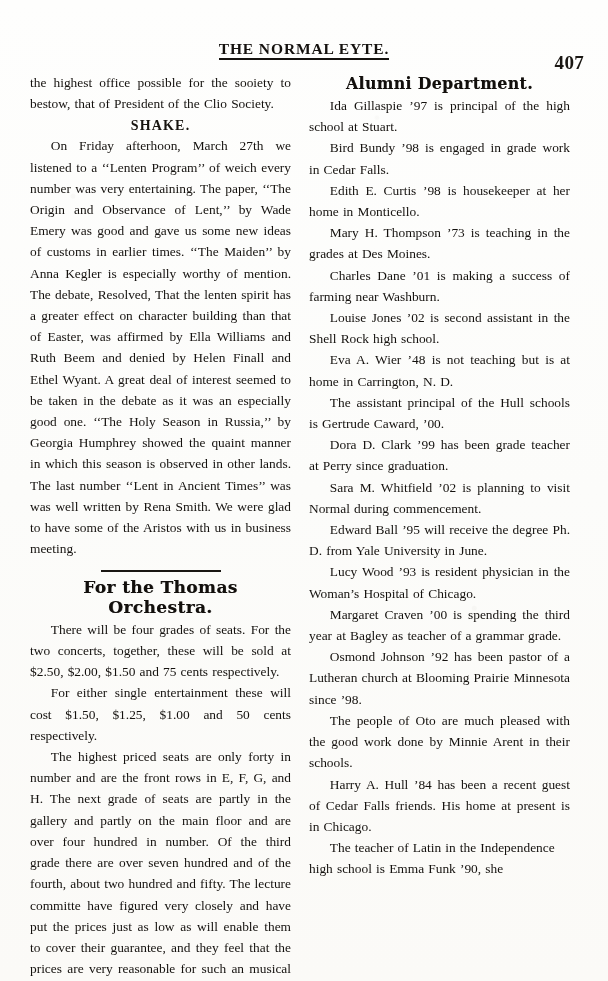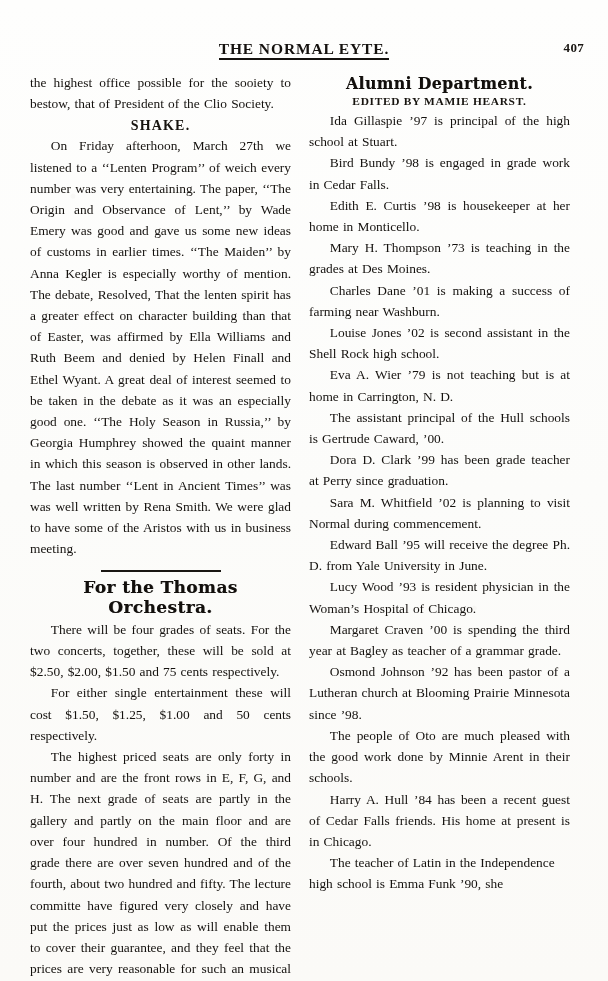--- a/index.html
+++ b/index.html
@@ -49,22 +49,22 @@
     letter-spacing: 0.9px;
     color: #15120f;
   }
   .masthead-title span {
     border-bottom: 2.2px solid #15120f;
     padding-bottom: 1px;
   }
   .folio {
     position: absolute;
     right: 24px;
-    top: 0px;
-    font-size: 13px;
+    top: 12px;
+    font-size: 19px;
     font-weight: bold;
     color: #1a1713;
     letter-spacing: 0.3px;
   }
 
   
   .columns {
     position: absolute;
     top: 72px;
     left: 30px;
@@ -160,29 +160,28 @@
 
       <p class="para">There will be four grades of seats. For the two concerts, together, these will be sold at $2.50, $2.00, $1.50 and 75 cents respectively.</p>
       <p class="para">For either single entertainment these will cost $1.50, $1.25, $1.00 and 50 cents respectively.</p>
       <p class="para">The highest priced seats are only forty in number and are the front rows in E, F, G, and H. The next grade of seats are partly in the gallery and partly on the main floor and are over four hundred in number. Of the third grade there are over seven hundred and of the fourth, about two hundred and fifty. The lecture committe have figured very closely and have put the prices just as low as will enable them to cover their guarantee, and they feel that the prices are very reasonable for such an musical attraction.</p>
     </div>
 
     <div class="col">
 
       <div class="gothic tight">Alumni Department.</div>
 
-      <div class="byline">EDITED BY MAMIE HEARST.</div>
 
       <p class="para">Ida Gillaspie ’97 is principal of the high school at Stuart.</p>
       <p class="para">Bird Bundy ’98 is engaged in grade work in Cedar Falls.</p>
       <p class="para">Edith E. Curtis ’98 is housekeeper at her home in Monticello.</p>
       <p class="para">Mary H. Thompson ’73 is teaching in the grades at Des Moines.</p>
       <p class="para">Charles Dane ’01 is making a success of farming near Washburn.</p>
       <p class="para">Louise Jones ’02 is second assistant in the Shell Rock high school.</p>
-      <p class="para">Eva A. Wier ’79 is not teaching but is at home in Carrington, N. D.</p>
+      <p class="para">Eva A. Wier ’48 is not teaching but is at home in Carrington, N. D.</p>
       <p class="para">The assistant principal of the Hull schools is Gertrude Caward, ’00.</p>
       <p class="para">Dora D. Clark ’99 has been grade teacher at Perry since graduation.</p>
       <p class="para">Sara M. Whitfield ’02 is planning to visit Normal during commencement.</p>
       <p class="para">Edward Ball ’95 will receive the degree Ph. D. from Yale University in June.</p>
       <p class="para">Lucy Wood ’93 is resident physician in the Woman’s Hospital of Chicago.</p>
       <p class="para">Margaret Craven ’00 is spending the third year at Bagley as teacher of a grammar grade.</p>
       <p class="para">Osmond Johnson ’92 has been pastor of a Lutheran church at Blooming Prairie Minnesota since ’98.</p>
       <p class="para">The people of Oto are much pleased with the good work done by Minnie Arent in their schools.</p>
       <p class="para">Harry A. Hull ’84 has been a recent guest of Cedar Falls friends. His home at present is in Chicago.</p>
       <p class="para last-noj">The teacher of Latin in the Independence high school is Emma Funk ’90, she</p>

